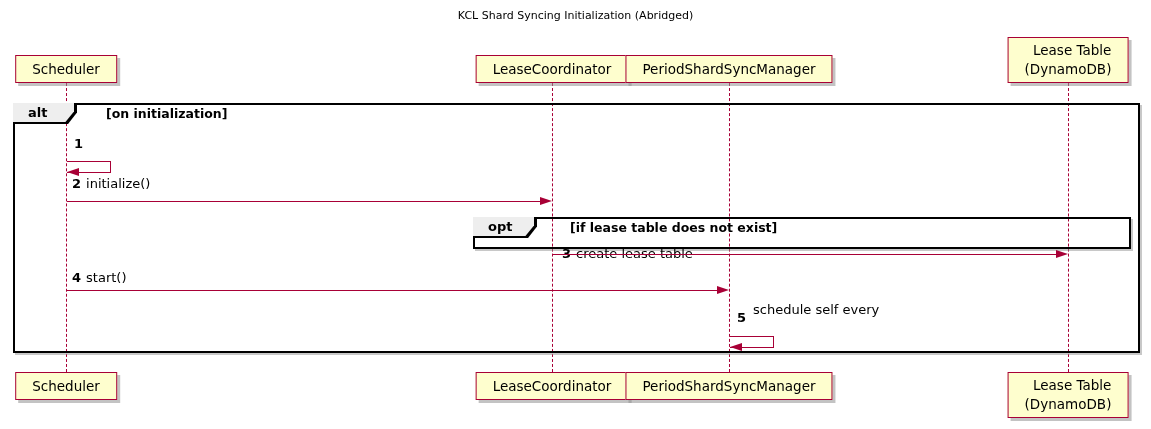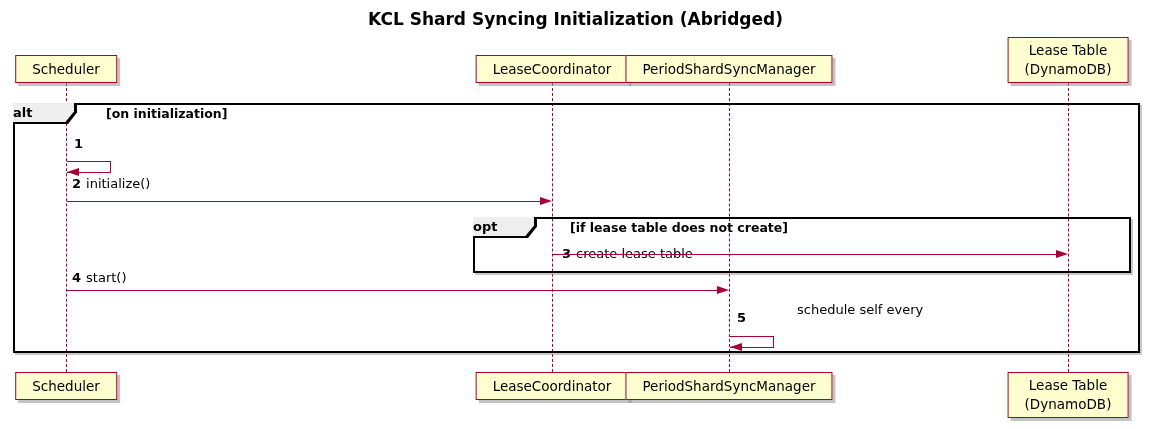--- a/index.html
+++ b/index.html
@@ -4,51 +4,51 @@
 <style>
   html,body { margin:0; padding:0; background:#ffffff; }
   .canvas {
     position:relative; width:1151px; height:429px; overflow:hidden;
     background:#ffffff;
     font-family:"DejaVu Sans", sans-serif;
     color:#000000;
   }
   .title {
     position:absolute; left:0; top:9px; width:1151px;
-    text-align:center; font-size:17px; font-weight:bold; color:#000;
+    text-align:center; font-size:11px; font-weight:normal; color:#000;
   }
   .lifeline {
     position:absolute; top:83px; height:289px; width:0;
     border-left:1px dashed #A80036;
   }
   .pbox {
     position:absolute; transform:translateX(-50%);
     background:#FEFECE; border:1.6px solid #A80036;
     box-shadow:3px 3px 0 rgba(145,145,145,0.55);
-    display:flex; flex-direction:column; align-items:center; justify-content:center;
+    display:flex; flex-direction:column; align-items:flex-end; justify-content:center;
     font-size:13.5px; padding:4px 16px; box-sizing:border-box; height:28px;
     white-space:nowrap; line-height:19px;
   }
   .pbox.two { height:46px; }
   .frame {
     position:absolute; border:2px solid #000000;
     box-shadow:2px 2px 0 rgba(145,145,145,0.5);
     box-sizing:border-box; background:transparent;
   }
   .op-label {
     position:absolute; left:-2px; top:-2px; width:64px; height:21px;
     background:#000000;
     clip-path:polygon(0 0,100% 0,100% 45%,86% 100%,0 100%);
   }
   .op-label-inner {
     position:absolute; left:0; top:0; width:61px; height:19px;
     background:#EEEEEE;
     clip-path:polygon(0 0,100% 0,100% 45%,86% 100%,0 100%);
     display:flex; align-items:center;
-    font-size:13px; font-weight:bold; box-sizing:border-box;
+    font-size:13px; font-weight:bold; padding-left:15px; box-sizing:border-box;
   }
   .guard {
     position:absolute; font-size:12.5px; font-weight:bold; white-space:nowrap;margin-left:17px;
   }
   .mtext {
     position:absolute; font-size:13px; white-space:nowrap; line-height:16px;
   }
   .num { font-weight:bold; margin-right:5px; }
   .mline {
     position:absolute; height:0; border-top:1.2px solid #A80036;
@@ -94,26 +94,26 @@
     <span>(DynamoDB)</span>
   </div>
 
   <div class="frame" style="left:13px; top:103px; width:1127px; height:250px;">
     <div class="op-label">
       <div class="op-label-inner">alt</div>
     </div>
   </div>
   <div class="guard" style="left:89px; top:106px;">[on initialization]</div>
 
-  <div class="frame" style="left:473px; top:217px; width:658px; height:56px;">
+  <div class="frame" style="left:473px; top:217px; width:658px; height:32px;">
     <div class="op-label">
       <div class="op-label-inner">opt</div>
     </div>
   </div>
-  <div class="guard" style="left:553px; top:220px;">[if lease table does not create]</div>
+  <div class="guard" style="left:553px; top:220px;">[if lease table does not exist]</div>
 
   <div class="mtext num" style="left:74px; top:136px;">1</div>
   <div class="selfloop" style="left:67px; top:161px;"></div>
   <div class="arr-l" style="left:67px; top:168px;"></div>
 
   <div class="mtext" style="left:72px; top:176px;">
     <span class="num">2</span><span>initialize()</span>
   </div>
   <div class="mline" style="left:67px; top:201px; width:474px;"></div>
   <div class="arr-r" style="left:540px; top:197px;"></div>
@@ -124,21 +124,21 @@
   <div class="mline" style="left:552px; top:254px; width:505px;"></div>
   <div class="arr-r" style="left:1056px; top:250px;"></div>
 
   <div class="mtext" style="left:72px; top:270px;">
     <span class="num">4</span><span>start()</span>
   </div>
   <div class="mline" style="left:67px; top:290px; width:651px;"></div>
   <div class="arr-r" style="left:717px; top:286px;"></div>
 
   <div class="mtext num" style="left:737px; top:310px;">5</div>
-  <div class="mtext" style="left:753px; top:302px;margin-left:44px;">schedule self every</div>
+  <div class="mtext" style="left:753px; top:302px;">schedule self every</div>
   <div class="selfloop" style="left:730px; top:336px;"></div>
   <div class="arr-l" style="left:730px; top:343px;"></div>
 
   <div class="pbox" style="left:66px; top:372px;">
     <span>Scheduler</span>
   </div>
   <div class="pbox" style="left:552px; top:372px;">
     <span>LeaseCoordinator</span>
   </div>
   <div class="pbox" style="left:729px; top:372px;">

